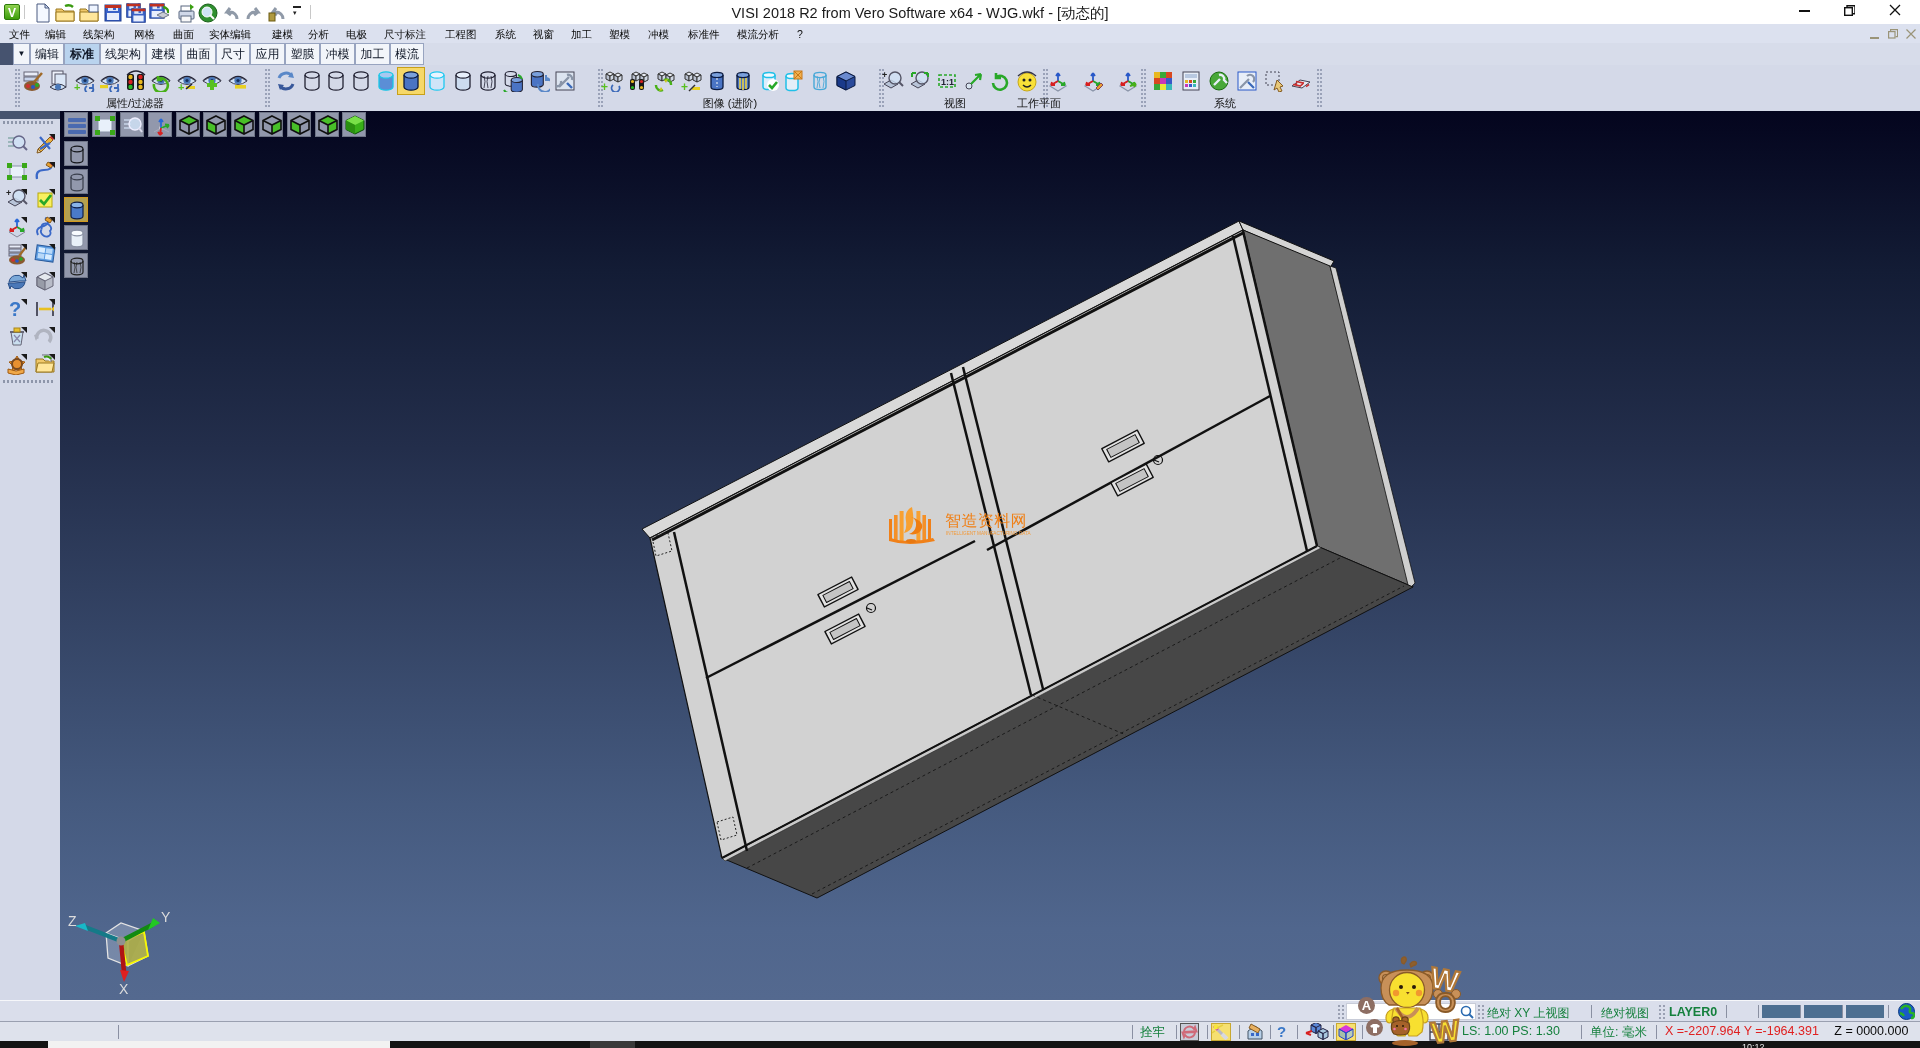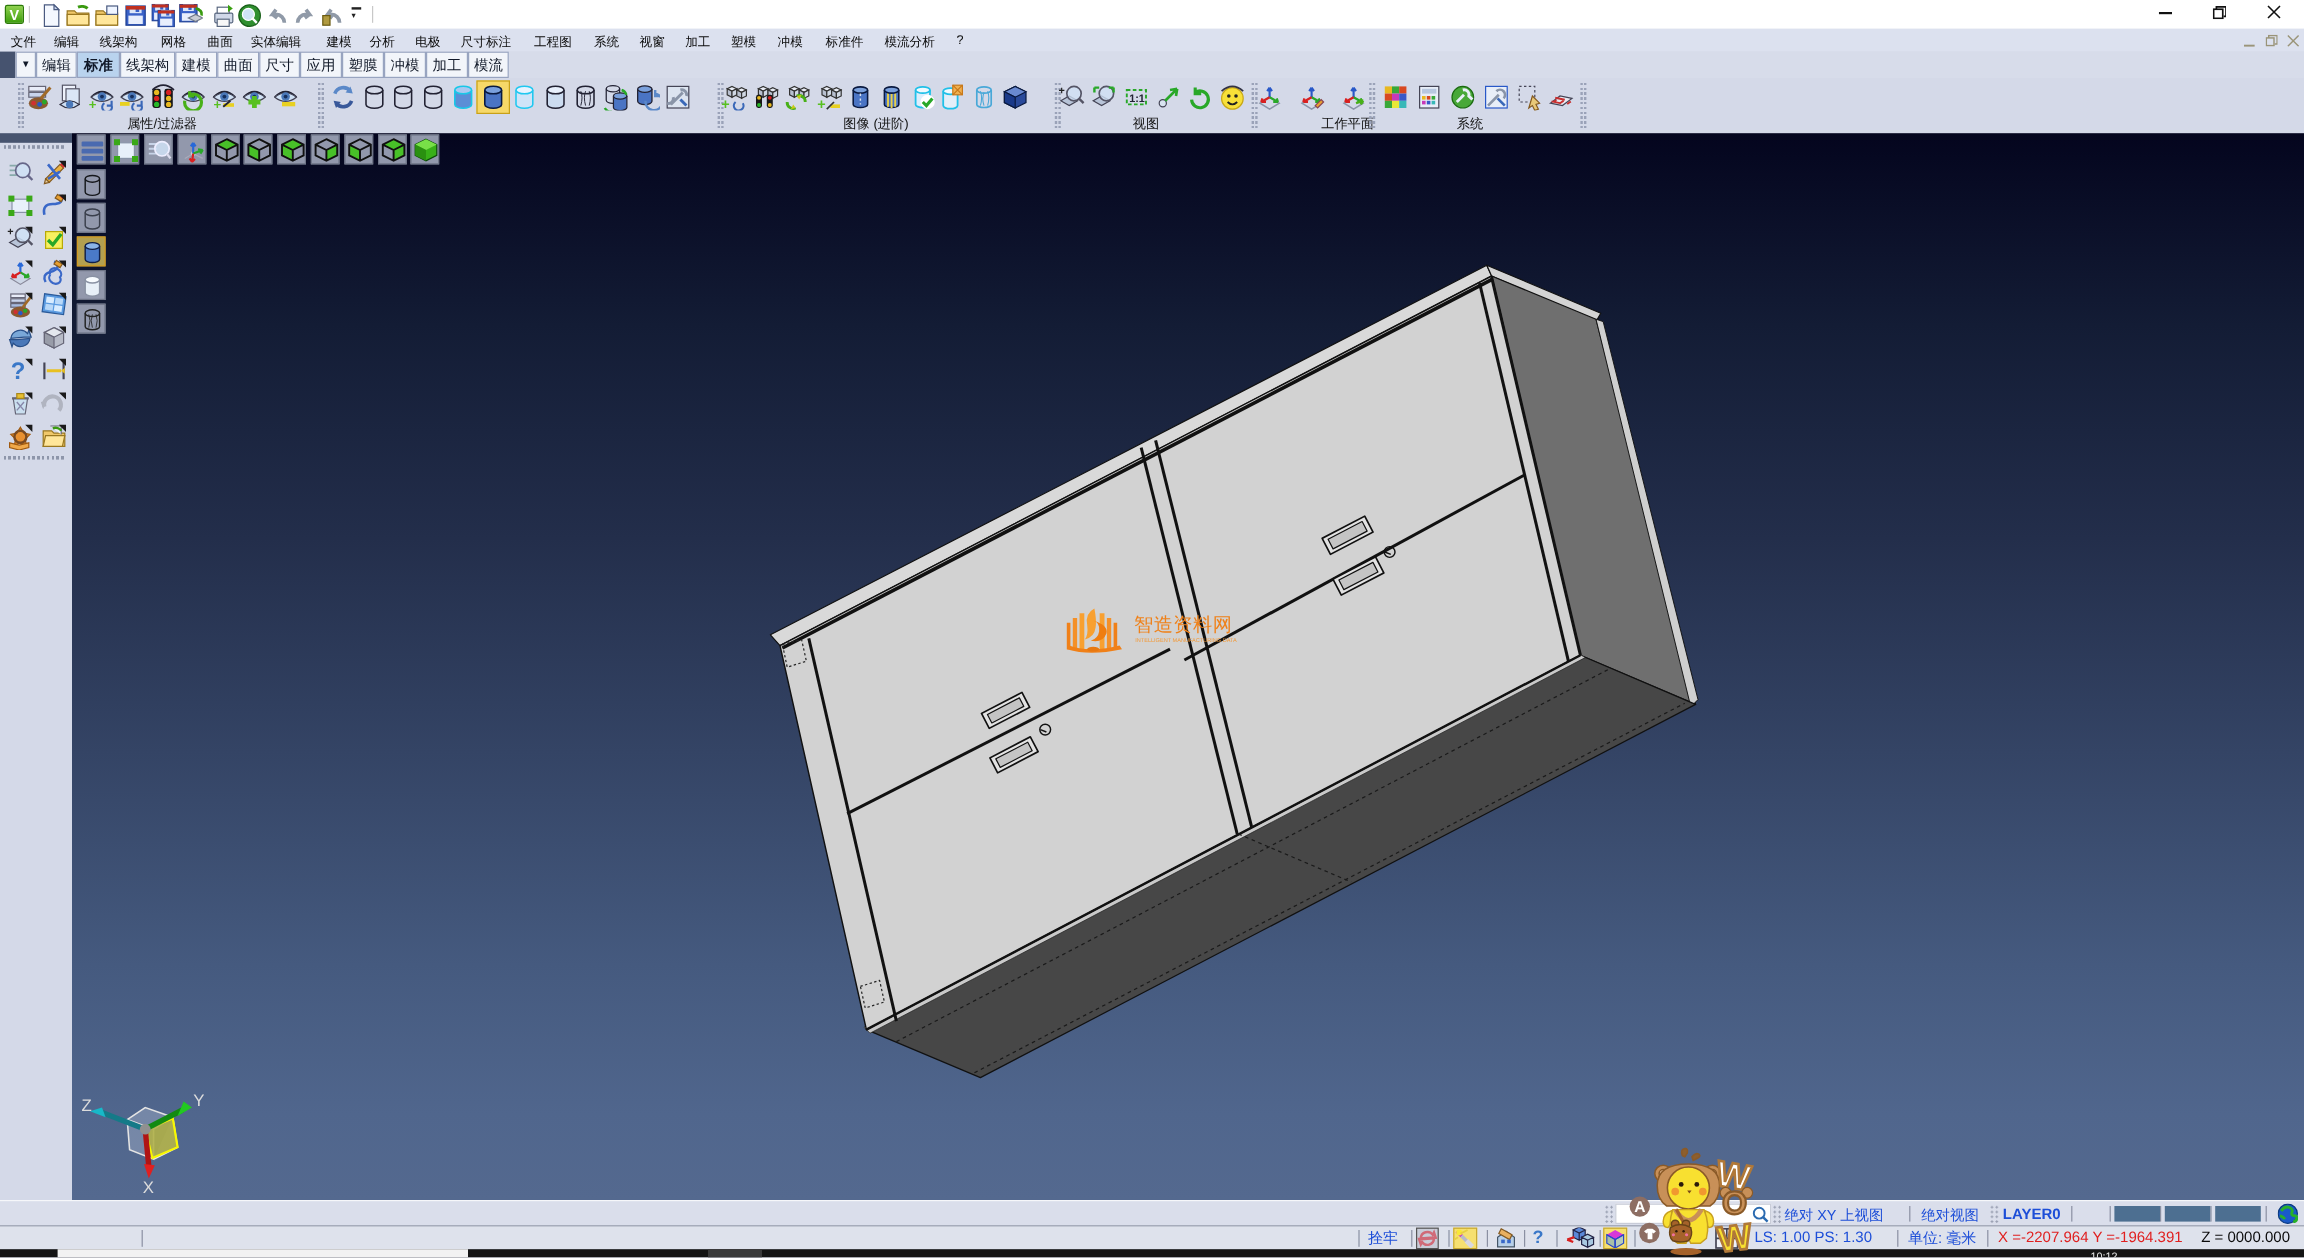--- a/index.html
+++ b/index.html
@@ -24,28 +24,29 @@
 #viewport { position:absolute; left:60px; top:0; width:1860px; height:889px; overflow:hidden;
   background:linear-gradient(to bottom,#04051e 0%,#131c35 18%,#232e4b 38%,#344465 58%,#455a7f 78%,#50668d 92%,#54698f 100%); }
 .fbox { position:absolute; width:24px; height:25px; background:#9298ac; border:1px solid #6f7587; }
 .fbox.sel { background:#b3a050; border:1px solid #d29a20; }
 .fbox svg { position:absolute; left:1px; top:2px; }
 #row1 { position:absolute; left:0; top:1000px; width:1920px; height:21px; background:#dadeeb; border-top:1px solid #f6f7fa; }
 #row2 { position:absolute; left:0; top:1021px; width:1920px; height:20px; background:#dee2ec; border-top:1px solid #9aa0b0; }
 #taskbar { position:absolute; left:0; top:1041px; width:1920px; height:7px; background:#141414; }
 .sep1 { position:absolute; top:4px; width:1px; height:13px; background:#8a90a2; }
 .sep2 { position:absolute; top:3px; width:1px; height:14px; background:#8a90a2; }
-.stext { position:absolute; font-size:12.5px; color:#1d4ed8; white-space:nowrap; }
+.stext { position:absolute; font-size:12.5px; color:#15803d; white-space:nowrap; }
 .dotpatch { position:absolute; width:8px; height:16px; background-image:radial-gradient(#9aa0b2 1px, transparent 1px); background-size:4px 4px; }
 </style>
 </head>
 <body>
 <div id="app">
 
 <div id="titlebar">
+<div id="title-text">VISI 2018 R2 from Vero Software x64 - WJG.wkf - [动态的]</div>
 <div style="position:absolute;left:4px;top:4px;width:16px;height:16px;background:linear-gradient(#8fd14f,#3d9e0c);border:1px solid #2c7a08;border-radius:2px;color:#fff;font-weight:bold;font-size:12px;text-align:center;line-height:16px;">V</div>
 <div style="position:absolute;left:24px;top:5px;width:1px;height:14px;background:#c8c8c8;"></div>
 <div style="position:absolute;left:33px;top:3px;"><svg width="20" height="20" viewBox="0 0 20 20" style="">
           <path d="M4 1 h8 l4 4 v14 h-12 z" fill="#f4f8ff" stroke="#4a5a80"></path>
           <path d="M12 1 l4 4 h-4 z" fill="#c9d6ee" stroke="#4a5a80"></path>
         </svg></div>
 <div style="position:absolute;left:55px;top:3px;"><svg width="20" height="20" viewBox="0 0 20 20" style="">
           <path d="M1 6 h6 l2 2 h10 v10 h-18 z" fill="#f0c86a" stroke="#9a7820"></path>
           <path d="M1 9 h18 v9 h-18 z" fill="#ffe69a" stroke="#9a7820"></path>
           <path d="M10 3 a6 4 0 0 1 8 1" stroke="#3a9a10" stroke-width="2.4" fill="none"></path>
@@ -455,21 +456,21 @@
           <path d="M11 11 l-7 4 m0 0 l4 0 m-4 0 l1 -3" stroke="#d82020" stroke-width="1.8" fill="none"></path>
           <path d="M14 18 l5 -5 2 2 -5 5 z" fill="#e8a030" stroke="#845"></path>
         </svg></div>
 <div class="ticon" style="left:1117px;"><svg width="22" height="22" viewBox="0 0 22 22" style="">
           <path d="M3 16 l8 -5 8 5 -8 5 z" fill="none" stroke="#8a94a8" stroke-width="1.2"></path>
           <path d="M11 11 v-8 m0 0 l-2 3 m2 -3 l2 3" stroke="#2858c8" stroke-width="1.8" fill="none"></path>
           <path d="M11 11 l7 4 m0 0 l-4 0 m4 0 l-1 -3" stroke="#28a828" stroke-width="1.8" fill="none"></path>
           <path d="M11 11 l-7 4 m0 0 l4 0 m-4 0 l1 -3" stroke="#d82020" stroke-width="1.8" fill="none"></path>
           <path d="M13 16 l6 -2 m0 0 l-3 -1 m3 1 l-2 3" stroke="#48b018" stroke-width="2"></path>
         </svg></div>
-<div class="tb-label" style="left:1068px;width:110px;">工作平面</div>
+<div class="tb-label" style="left:984px;width:110px;">工作平面</div>
 <div class="vdots" style="left:1141px;"></div>
 <div class="vdots" style="left:1144px;"></div>
 <div class="ticon" style="left:1152px;"><svg width="22" height="22" viewBox="0 0 22 22" style="">
           <rect x="2" y="2" width="6" height="6" fill="#e8b820"></rect>
           <rect x="8" y="2" width="6" height="6" fill="#38a838"></rect>
           <rect x="14" y="2" width="6" height="6" fill="#d84820"></rect>
           <rect x="2" y="8" width="6" height="6" fill="#d84820"></rect>
           <rect x="8" y="8" width="6" height="6" fill="#c838b8"></rect>
           <rect x="14" y="8" width="6" height="6" fill="#3858c8"></rect>
           <rect x="2" y="14" width="6" height="6" fill="#38a838"></rect>

